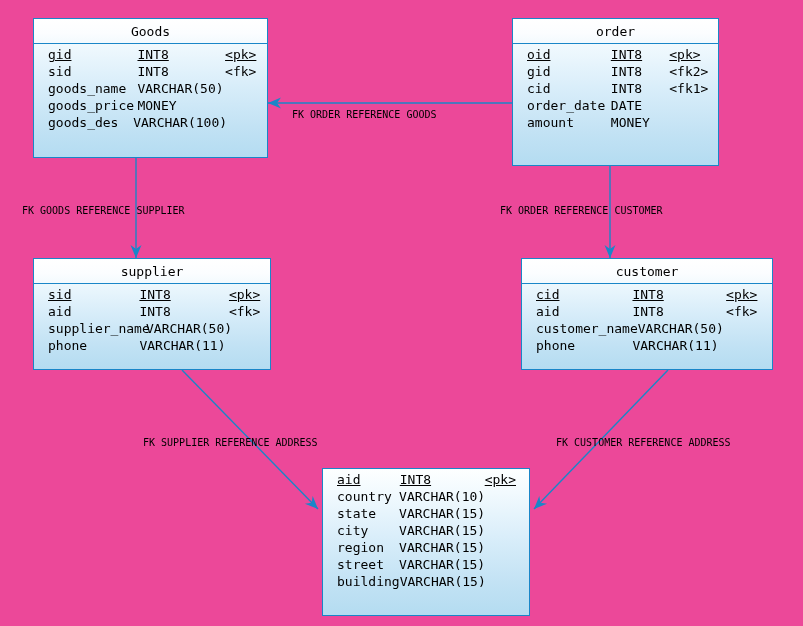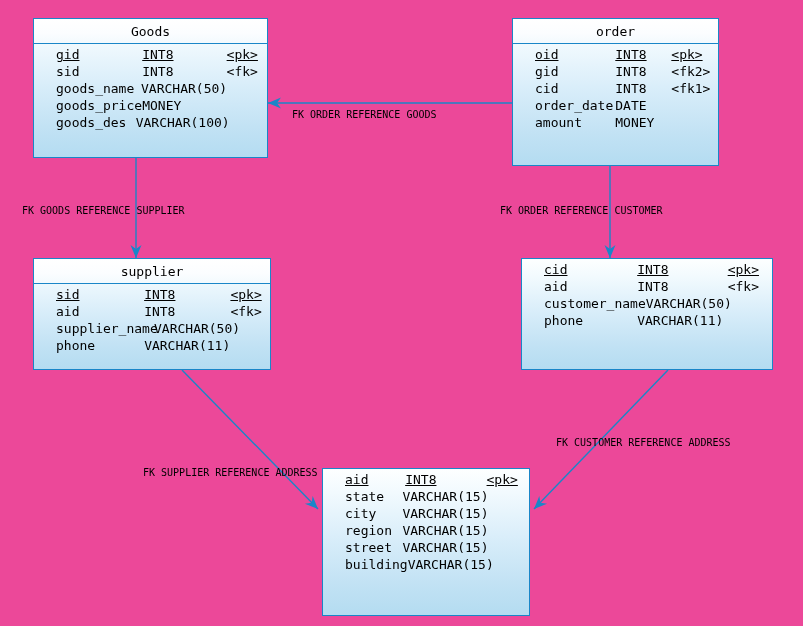--- a/index.html
+++ b/index.html
@@ -46,21 +46,21 @@
     box-sizing: border-box;
   }
   .attr-row {
     display: flex;
     align-items: baseline;
     height: 17px;
     font-size: 13px;
     color: #000000;
     white-space: nowrap;
   }
-  .a-name { padding-left: 22px; }
+  .a-name { padding-left: 14px; }
   .a-type { }
   .a-key  { text-align: left; }
   .und { text-decoration: underline; }
   .edge-label {
     position: absolute;
     font-size: 10px;
     font-family: "DejaVu Sans Mono", monospace;
     color: #000000;
     white-space: nowrap;
     overflow: hidden;
@@ -164,20 +164,21 @@
             <span class="a-key" style="width: 44px;"></span>
           </div>
           <div class="attr-row">
             <span class="a-name" style="width: 98px;">phone</span>
             <span class="a-type" style="width: 96px;">VARCHAR(11)</span>
             <span class="a-key" style="width: 44px;"></span>
           </div>
         </div>
       </div>
       <div class="entity" style="left: 521px; top: 258px; width: 252px; height: 112px;">
+        <div class="entity-title">customer</div>
         <div class="attrs">
           <div class="attr-row">
             <span class="a-name und" style="width: 103px;">cid</span>
             <span class="a-type und" style="width: 100px;">INT8</span>
             <span class="a-key und" style="width: 49px;">&lt;pk&gt;</span>
           </div>
           <div class="attr-row">
             <span class="a-name" style="width: 103px;">aid</span>
             <span class="a-type" style="width: 100px;">INT8</span>
             <span class="a-key" style="width: 49px;">&lt;fk&gt;</span>
@@ -193,20 +194,25 @@
             <span class="a-key" style="width: 49px;"></span>
           </div>
         </div>
       </div>
       <div class="entity" style="left: 322px; top: 468px; width: 208px; height: 148px;">
         <div class="attrs">
           <div class="attr-row">
             <span class="a-name und" style="width: 68px;">aid</span>
             <span class="a-type und" style="width: 92px;">INT8</span>
             <span class="a-key und" style="width: 48px;">&lt;pk&gt;</span>
+          </div>
+          <div class="attr-row">
+            <span class="a-name" style="width: 68px;">country</span>
+            <span class="a-type" style="width: 92px;">VARCHAR(10)</span>
+            <span class="a-key" style="width: 48px;"></span>
           </div>
           <div class="attr-row">
             <span class="a-name" style="width: 68px;">state</span>
             <span class="a-type" style="width: 92px;">VARCHAR(15)</span>
             <span class="a-key" style="width: 48px;"></span>
           </div>
           <div class="attr-row">
             <span class="a-name" style="width: 68px;">city</span>
             <span class="a-type" style="width: 92px;">VARCHAR(15)</span>
             <span class="a-key" style="width: 48px;"></span>
@@ -226,16 +232,16 @@
             <span class="a-type" style="width: 92px;">VARCHAR(15)</span>
             <span class="a-key" style="width: 48px;"></span>
           </div>
         </div>
       </div>
     </div>
   <div id="labels-layer">
       <div class="edge-label" style="left: 292px; top: 109px; width: 198px;">FK_ORDER_REFERENCE_GOODS</div>
       <div class="edge-label" style="left: 22px; top: 205px; width: 205px;">FK_GOODS_REFERENCE_SUPPLIER</div>
       <div class="edge-label" style="left: 500px; top: 205px; width: 219px;">FK_ORDER_REFERENCE_CUSTOMER</div>
-      <div class="edge-label" style="left: 143px; top: 437px; width: 228px; margin-top: 30px;">FK_SUPPLIER_REFERENCE_ADDRESS</div>
+      <div class="edge-label" style="left: 143px; top: 437px; width: 228px;">FK_SUPPLIER_REFERENCE_ADDRESS</div>
       <div class="edge-label" style="left: 508px; top: 437px; width: 228px; margin-left: 48px;">FK_CUSTOMER_REFERENCE_ADDRESS</div>
     </div>
 </div>
 
 </body></html>

